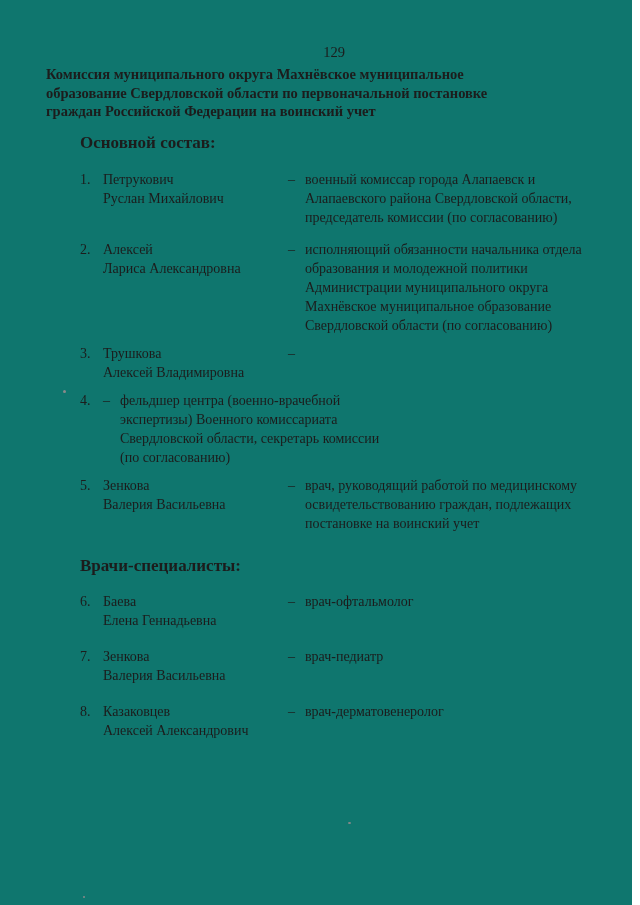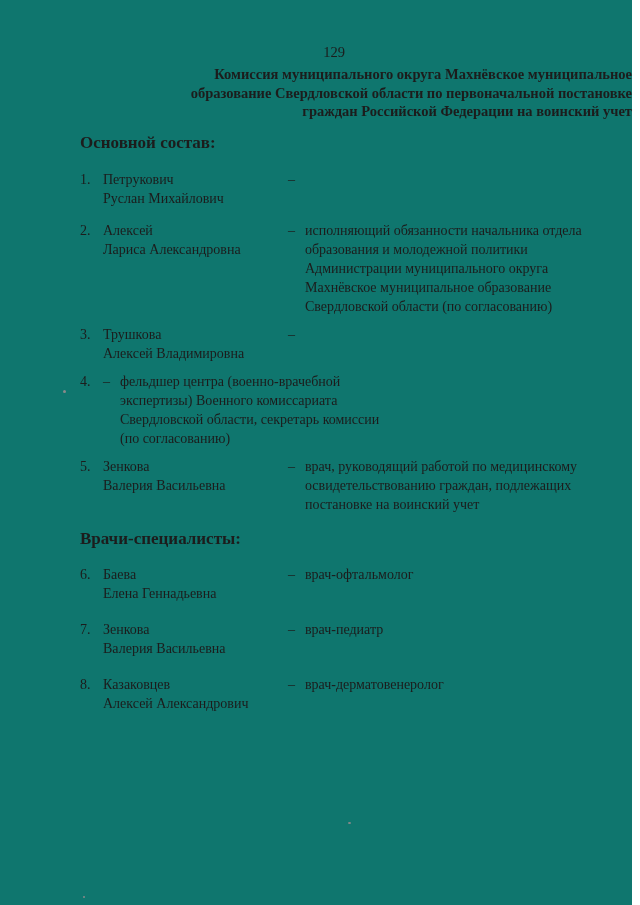--- a/index.html
+++ b/index.html
@@ -22,37 +22,37 @@
   }
   .page-number {
     text-align: center;
     padding-left: 36px;  
     font-size: 14.5px;
     line-height: 19px;
   }
   .doc-title {
     margin: 3px 0 0 0;
     padding-left: 46px;
-    text-align: right;
+    text-align: left;
     font-size: 14.5px;
     font-weight: bold;
     line-height: 18.5px;
     white-space: pre-line;
   }
   .content {
     margin-left: 80px;
     margin-right: 18px;
   }
   h2.section-heading {
     font-size: 17px;
     font-weight: bold;
     line-height: 19px;
   }
   h2.h-main { margin: 12px 0 18px 0; }
-  h2.h-docs { margin: 15px 0 17px 0; }
+  h2.h-docs { margin: 23px 0 17px 0; }
   .row {
     display: flex;
     align-items: flex-start;
   }
   .section-1 .row { margin-bottom: 9px; }
   .section-1 .row:first-child { margin-bottom: 13px; }
   .section-2 .row { margin-bottom: 17px; }
   .num {
     flex: 0 0 23px;
   }
@@ -92,20 +92,23 @@
 
     <h2 class="section-heading h-main">Основной состав:</h2>
 
     <div class="section section-1">
 
       <div class="row">
         <span class="num">1.</span>
         <span class="name">Петрукович
 Руслан Михайлович</span>
         <span class="dash">–</span>
+        <span class="role">военный комиссар города Алапаевск и
+Алапаевского района Свердловской области,
+председатель комиссии (по согласованию)</span>
       </div>
 
       <div class="row">
         <span class="num">2.</span>
         <span class="name">Алексей
 Лариса Александровна</span>
         <span class="dash">–</span>
         <span class="role">исполняющий обязанности начальника отдела
 образования и молодежной политики
 Администрации муниципального округа

